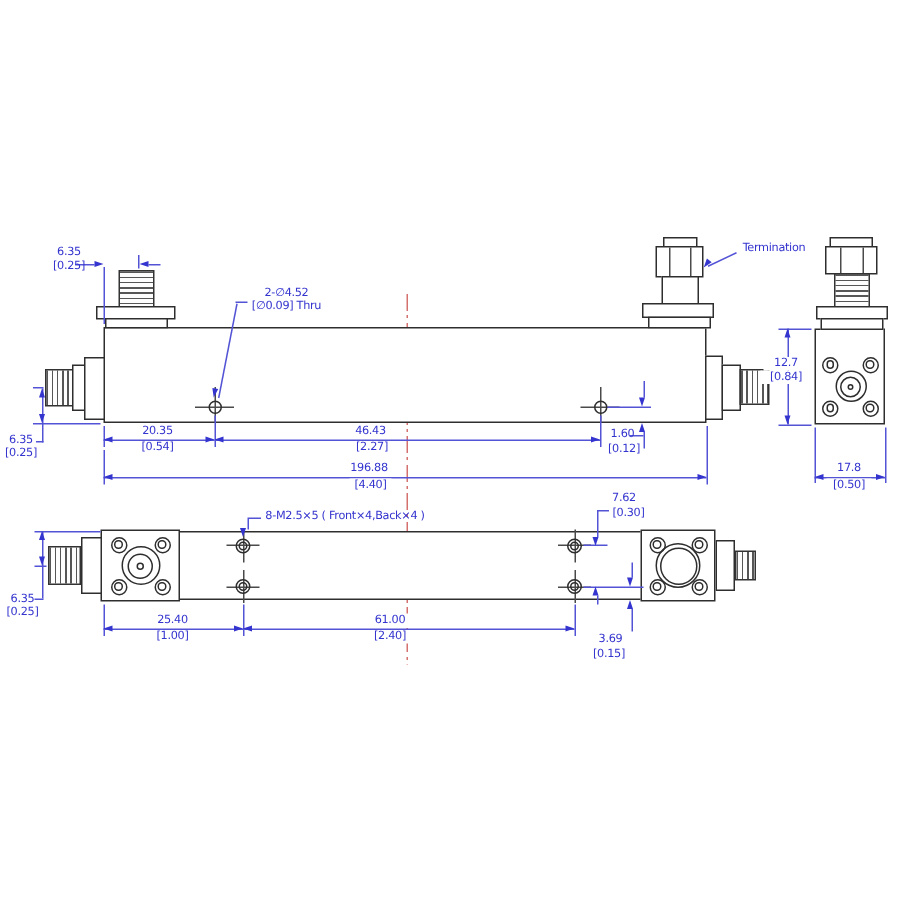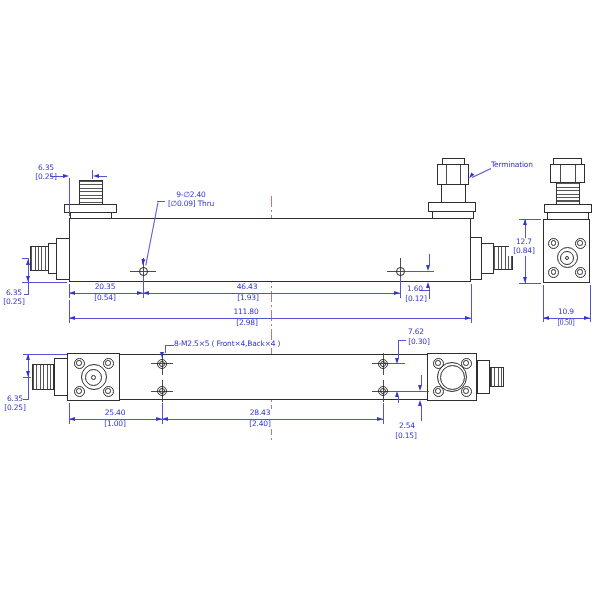--- a/index.html
+++ b/index.html
@@ -1,20 +1,20 @@
 <!DOCTYPE html>
 <html><head>
 <meta charset="utf-8">
 <style>
   html,body{margin:0;padding:0;background:#fff;}
   .stage{position:relative;width:600px;height:600px;background:#ffffff;
          font-family:"DejaVu Sans",sans-serif;overflow:hidden;}
   .t{position:absolute;font-size:7.5px;line-height:8.5px;color:#3434cf;
      text-align:center;white-space:nowrap;letter-spacing:-0.2px;z-index:6;}
-  .tl{text-align:left;}
+  .tl{text-align:center;}
   .bgw{background:#fff;}
   .ln{position:absolute;background:#5353d6;z-index:4;}
   .h{height:1px;}
   .v{width:1px;}
   .dkln{position:absolute;background:#4a4a4a;z-index:3;}
   .rect{position:absolute;border:1.3px solid #2e2e2e;background:#fff;box-sizing:border-box;z-index:2;}
   .circ{position:absolute;border:1.2px solid #2e2e2e;border-radius:50%;box-sizing:border-box;
         background:transparent;z-index:3;}
   .thrv{position:absolute;border:1px solid #333;box-sizing:border-box;z-index:2;
         background:repeating-linear-gradient(90deg,#565656 0 1px,#fdfdfd 1px 3.5px);}
@@ -72,21 +72,21 @@
     <div class="t" style="left:28px;top:173px;width:36px;">[0.25]</div>
     <div class="ln h" style="left:50px;top:176px;width:13px;"></div>
     <div class="ar r" style="left:63px;top:173.8px;"></div>
     <div class="ar l" style="left:93px;top:173.8px;"></div>
     <div class="ln h" style="left:99px;top:176px;width:8px;"></div>
     <div class="ln v" style="left:69px;top:178px;height:38px;"></div>
     <div class="ln v" style="left:92px;top:170px;height:9px;"></div>
   </div>
 
   <div>
-    <div class="t" style="left:166px;top:191px;width:50px;">9-∅2.40</div>
+    <div class="t" style="left:166px;top:191px;width:50px;">2-∅4.52</div>
     <div class="t" style="left:160px;top:200px;width:62px;">[∅0.09] Thru</div>
     <div class="ln h" style="left:157px;top:200.5px;width:8px;"></div>
     <div class="lead" style="left:158px;top:202px;width:64px;transform:rotate(101deg);"></div>
     <div class="ar d" style="left:141.3px;top:259px;transform:rotate(10deg);"></div>
   </div>
 
   <div>
     <div class="ln h" style="left:22px;top:258.3px;width:7px;"></div>
     <div class="ln h" style="left:22px;top:281.7px;width:45px;"></div>
     <div class="ln v" style="left:28px;top:258.5px;height:36px;"></div>
@@ -106,42 +106,42 @@
     <div class="t" style="left:90px;top:283px;width:30px;">20.35</div>
     <div class="t" style="left:92px;top:294px;width:26px;">[0.54]</div>
   </div>
 
   <div>
     <div class="ln h" style="left:143px;top:292.7px;width:257px;"></div>
     <div class="ar l" style="left:143px;top:290.5px;"></div>
     <div class="ar r" style="left:394px;top:290.5px;"></div>
     <div class="ln v" style="left:400px;top:277px;height:21px;"></div>
     <div class="t bgw" style="left:232px;top:283px;width:30px;">46.43</div>
-    <div class="t bgw" style="left:234px;top:294px;width:28px;">[1.93]</div>
+    <div class="t bgw" style="left:234px;top:294px;width:28px;">[2.27]</div>
   </div>
 
   <div>
     <div class="ln h" style="left:405px;top:270.7px;width:29px;"></div>
     <div class="ln v" style="left:428.5px;top:254px;height:11px;"></div>
     <div class="ar d" style="left:426.3px;top:265px;"></div>
     <div class="ar u" style="left:426.3px;top:282px;"></div>
     <div class="ln v" style="left:428.5px;top:288px;height:11px;"></div>
     <div class="ln h" style="left:420px;top:289.7px;width:9px;"></div>
     <div class="t" style="left:402px;top:285px;width:26px;">1.60</div>
     <div class="t" style="left:402px;top:295px;width:28px;">[0.12]</div>
   </div>
 
   <div>
     <div class="ln v" style="left:69px;top:300px;height:23px;"></div>
     <div class="ln v" style="left:471px;top:284px;height:39px;"></div>
     <div class="ln h" style="left:69px;top:317.7px;width:402px;"></div>
     <div class="ar l" style="left:69px;top:315.5px;"></div>
     <div class="ar r" style="left:465px;top:315.5px;"></div>
-    <div class="t bgw" style="left:227px;top:308px;width:38px;">111.80</div>
-    <div class="t bgw" style="left:233px;top:319px;width:28px;">[2.98]</div>
+    <div class="t bgw" style="left:227px;top:308px;width:38px;">196.88</div>
+    <div class="t bgw" style="left:233px;top:319px;width:28px;">[4.40]</div>
   </div>
 
   <div>
     <div class="t tl" style="left:491px;top:161px;width:50px;">Termination</div>
     <div class="lead" style="left:491px;top:168px;width:21px;transform:rotate(154.7deg);"></div>
     <div class="ar d" style="left:468.8px;top:172.5px;transform:rotate(38deg);"></div>
   </div>
 
   <div>
     <div class="rect" style="left:543px;top:219px;width:47px;height:64px;"></div>
@@ -176,22 +176,22 @@
     <div class="t bgw" style="left:509px;top:238px;width:30px;">12.7</div>
     <div class="t bgw" style="left:507px;top:247px;width:34px;">[0.84]</div>
   </div>
 
   <div>
     <div class="ln v" style="left:543px;top:285px;height:37px;"></div>
     <div class="ln v" style="left:590px;top:285px;height:37px;"></div>
     <div class="ln h" style="left:543px;top:317.7px;width:47px;"></div>
     <div class="ar l" style="left:543px;top:315.5px;"></div>
     <div class="ar r" style="left:584px;top:315.5px;"></div>
-    <div class="t bgw" style="left:553px;top:308px;width:26px;">10.9</div>
-    <div class="t bgw" style="left:551px;top:319px;width:30px;font-family:Liberation Serif, serif;">[0.50]</div>
+    <div class="t bgw" style="left:553px;top:308px;width:26px;">17.8</div>
+    <div class="t bgw" style="left:551px;top:319px;width:30px;">[0.50]</div>
   </div>
 
   <div>
     <div class="rect" style="left:69px;top:354px;width:402px;height:46px;"></div>
     <div class="rect" style="left:67px;top:353px;width:53px;height:48px;"></div>
     <div class="rect" style="left:427px;top:353px;width:50px;height:48px;"></div>
 
     <div class="circ" style="left:73.5px;top:357.5px;width:11px;height:11px;"></div>
     <div class="circ" style="left:76.2px;top:360.2px;width:5.6px;height:5.6px;"></div>
     <div class="circ" style="left:102.5px;top:357.5px;width:11px;height:11px;"></div>
@@ -255,40 +255,40 @@
     <div class="ln v" style="left:397.5px;top:397px;height:6px;"></div>
     <div class="ln h" style="left:389px;top:363.3px;width:16px;"></div>
     <div class="ln h" style="left:389px;top:390.7px;width:40px;"></div>
   </div>
 
   <div>
     <div class="ln v" style="left:420.5px;top:375px;height:10px;"></div>
     <div class="ar d" style="left:418.3px;top:385px;"></div>
     <div class="ar u" style="left:418.3px;top:400.2px;"></div>
     <div class="ln v" style="left:420.5px;top:406.2px;height:15px;"></div>
-    <div class="t" style="left:393px;top:422px;width:28px;">2.54</div>
+    <div class="t" style="left:393px;top:422px;width:28px;">3.69</div>
     <div class="t" style="left:392px;top:432px;width:28px;">[0.15]</div>
   </div>
 
   <div>
     <div class="ln v" style="left:69px;top:403px;height:21px;"></div>
     <div class="ln v" style="left:162px;top:403px;height:21px;"></div>
     <div class="ln h" style="left:69px;top:418.7px;width:93px;"></div>
     <div class="ar l" style="left:69px;top:416.5px;"></div>
     <div class="ar r" style="left:156px;top:416.5px;"></div>
     <div class="t bgw" style="left:98px;top:409px;width:34px;">25.40</div>
     <div class="t bgw" style="left:102px;top:420px;width:26px;">[1.00]</div>
   </div>
 
   <div>
     <div class="ln h" style="left:162px;top:418.7px;width:221px;"></div>
     <div class="ar l" style="left:162px;top:416.5px;"></div>
     <div class="ar r" style="left:377px;top:416.5px;"></div>
     <div class="ln v" style="left:383px;top:403px;height:21px;"></div>
-    <div class="t bgw" style="left:243px;top:409px;width:34px;">28.43</div>
+    <div class="t bgw" style="left:243px;top:409px;width:34px;">61.00</div>
     <div class="t bgw" style="left:246px;top:420px;width:28px;">[2.40]</div>
   </div>
 
   <div>
     <div class="ln h" style="left:23px;top:353.8px;width:44px;"></div>
     <div class="ln h" style="left:23px;top:376.7px;width:8px;"></div>
     <div class="ln v" style="left:28px;top:354px;height:45px;"></div>
     <div class="ar u" style="left:25.8px;top:354px;"></div>
     <div class="ar d" style="left:25.8px;top:371px;"></div>
     <div class="ln h" style="left:23px;top:398.7px;width:6px;"></div>

